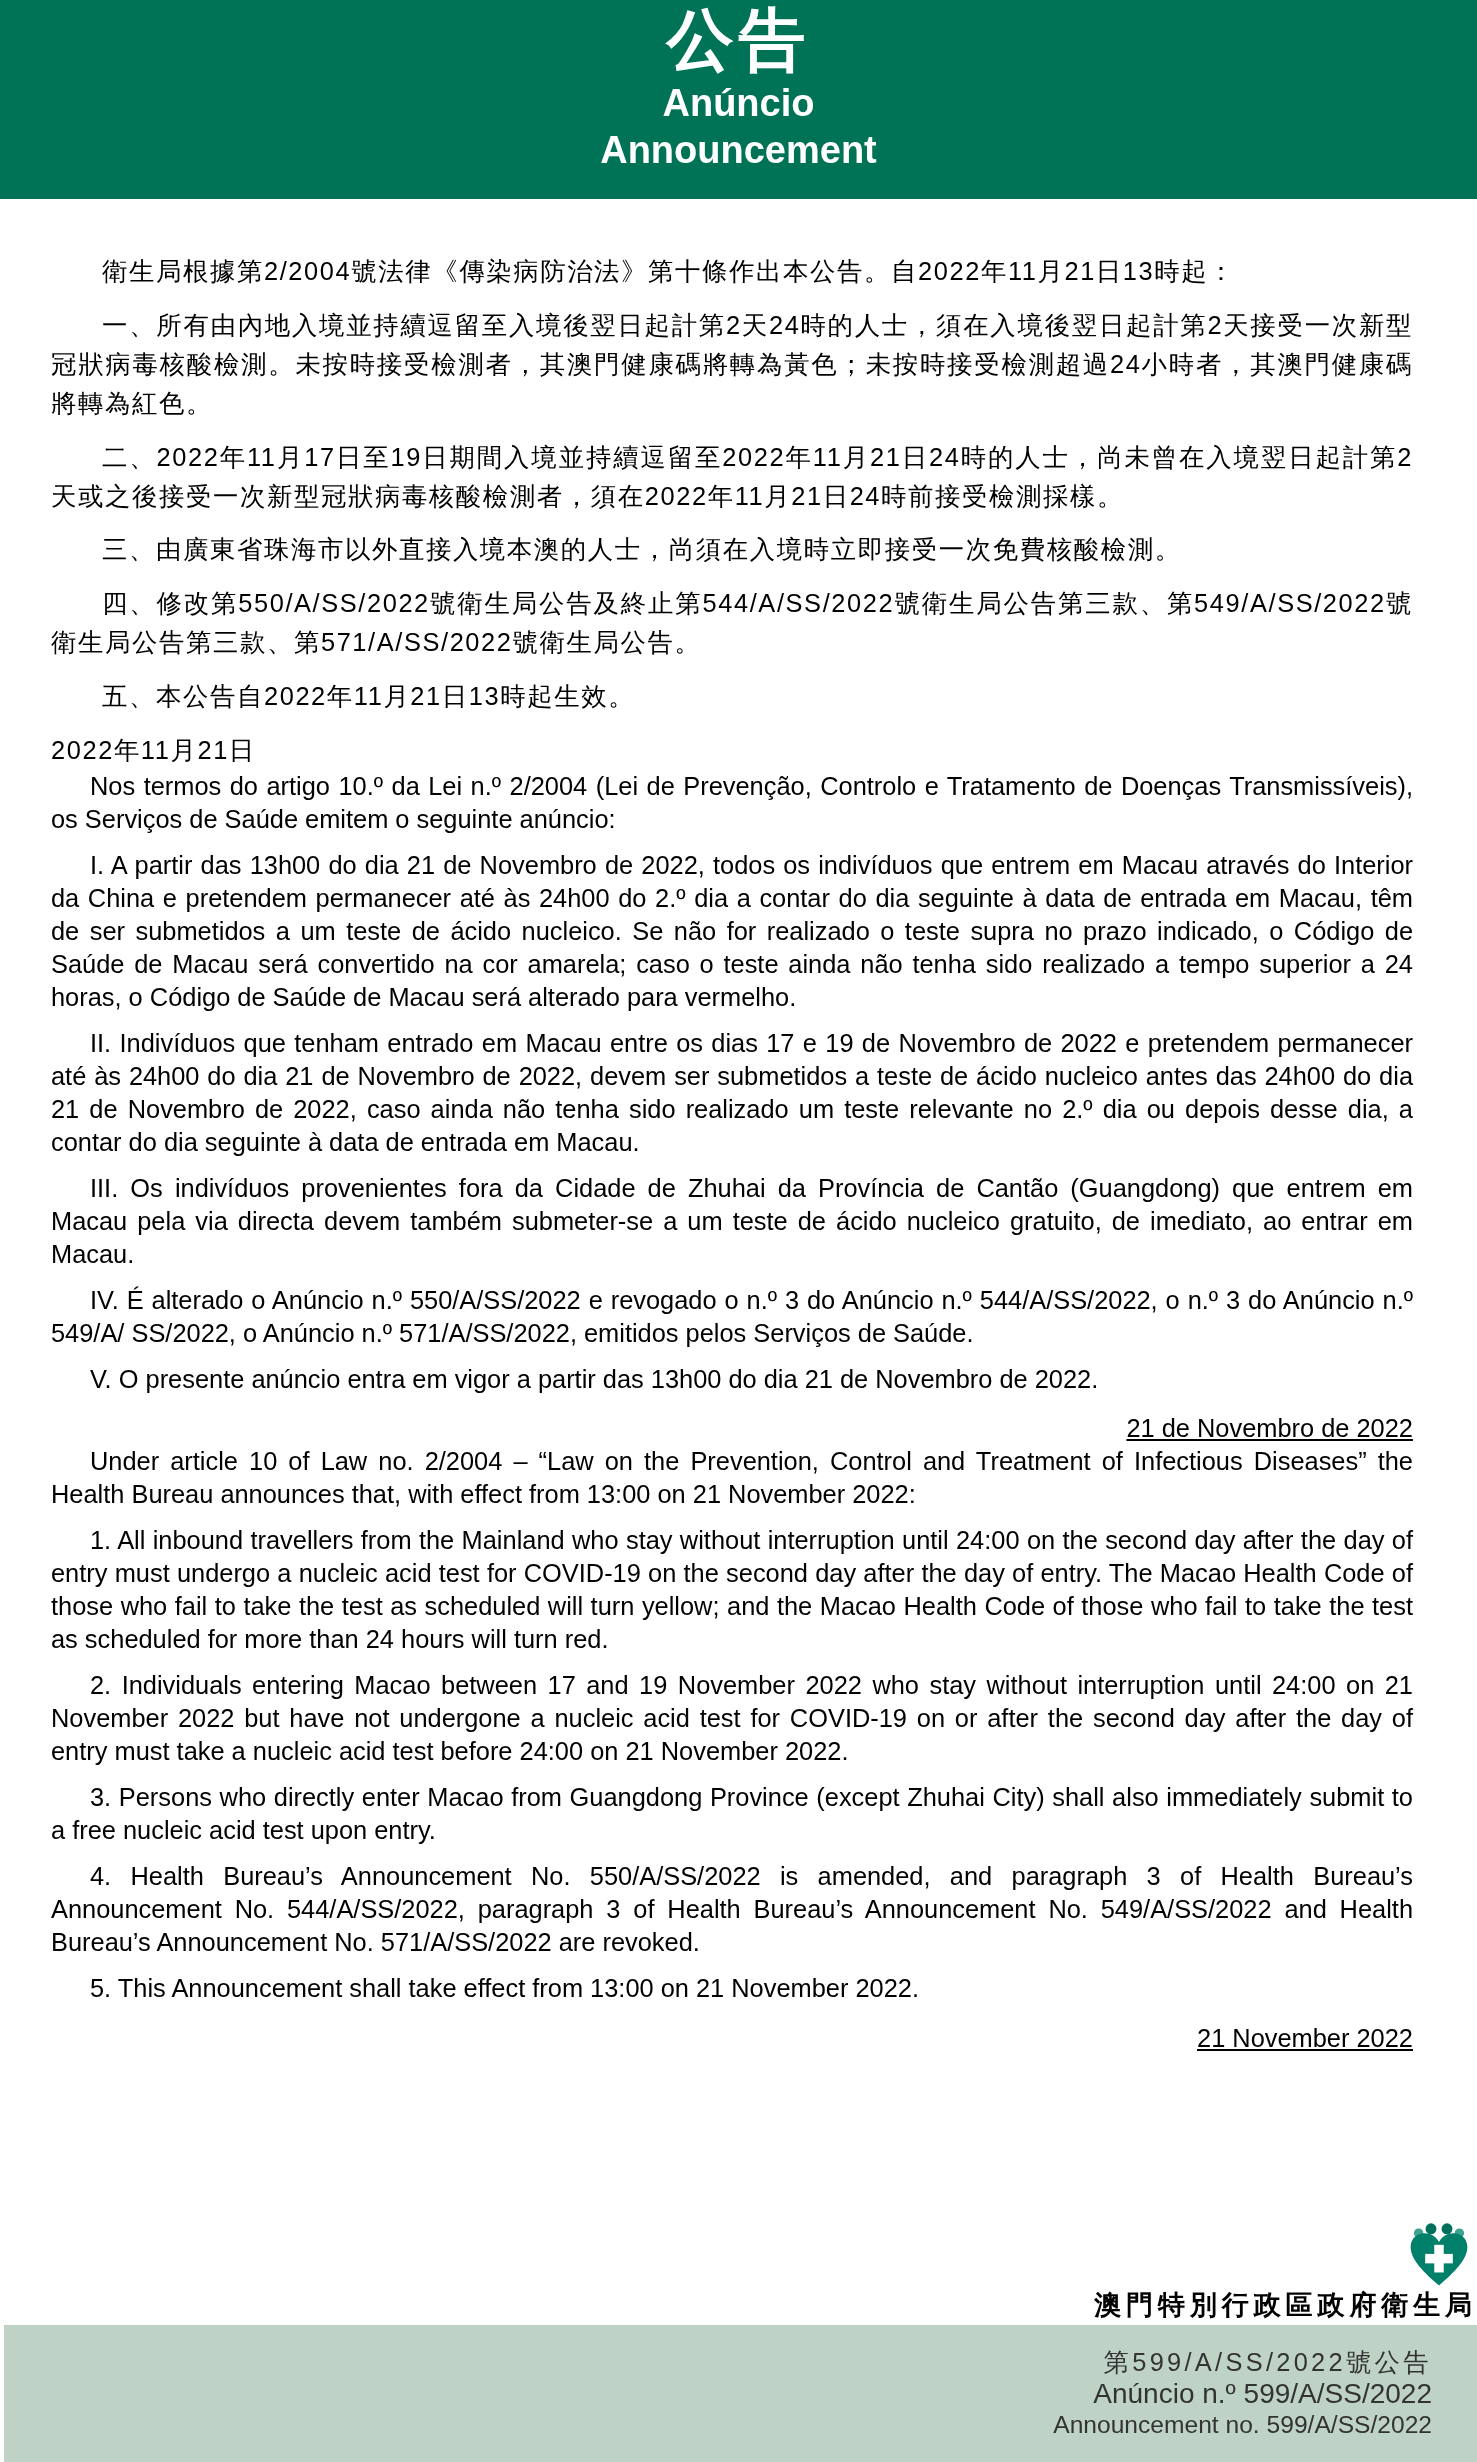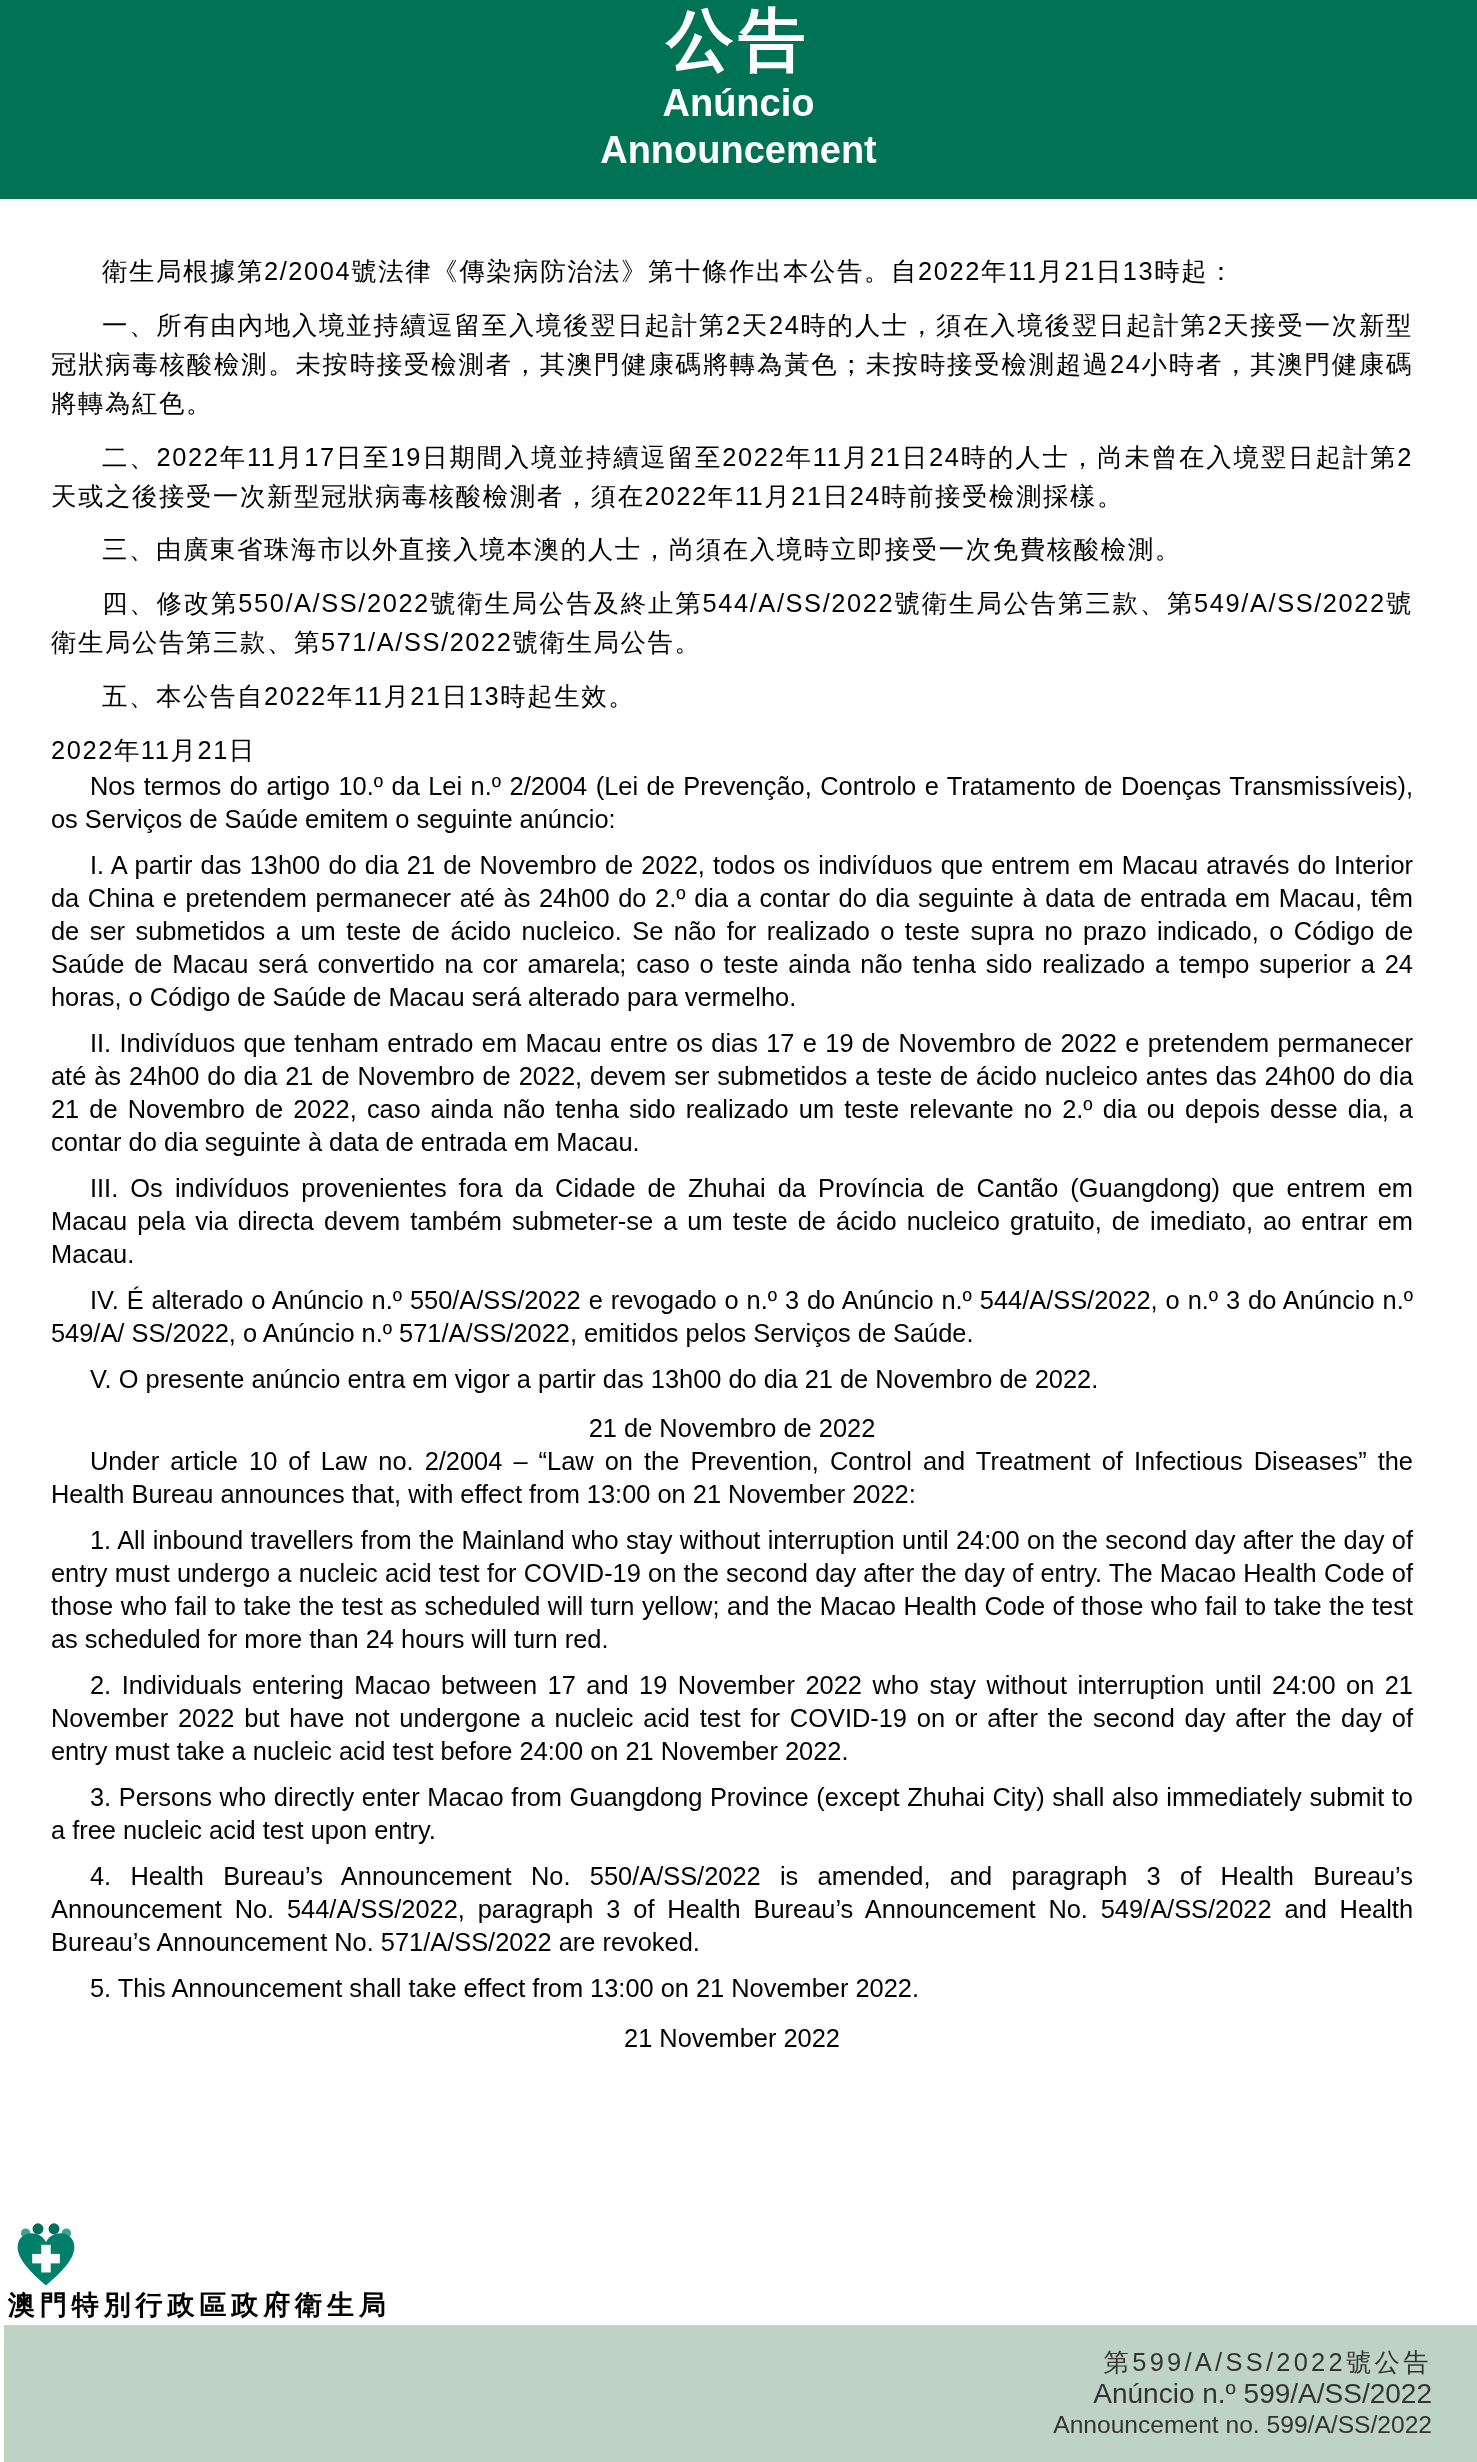--- a/index.html
+++ b/index.html
@@ -25,25 +25,25 @@
     text-align:justify; text-justify:inter-character;
     text-indent:51px; margin:0 0 14.8px 0;
   }
   .sec-zh p.date { text-indent:0; text-align:left; margin:9.8px 0 0 0; }
 
   .sec-latin { }
   .sec-latin p {
     font-size:25.4px; line-height:33px;
     text-align:justify; text-indent:39px; margin:0 0 13px 0;
   }
-  .sec-latin p.date { text-indent:0; text-align:center; margin:16.4px 0 0 0; }
+  .sec-latin p.date { text-indent:0; text-align:right; margin:16.4px 0 0 0;text-decoration:underline; }
 
   
   .footer {
-    position:absolute; left:8px; right:0; top:2223px; text-align:left;
+    position:absolute; left:8px; right:0; top:2223px; text-align:right;
   }
   .logo-wrap { height:64px; }
   .logo-wrap svg { width:76px; height:64px; }
   .org-zh { font-size:27px; font-weight:700; letter-spacing:4.9px; line-height:33px; margin-top:1.6px; }
   .org-pt { font-size:24px; line-height:28px; }
 
   
   .bar {
     position:absolute; left:4px; right:0; bottom:0; height:137px;
     background:#bed3c6; box-sizing:border-box;

